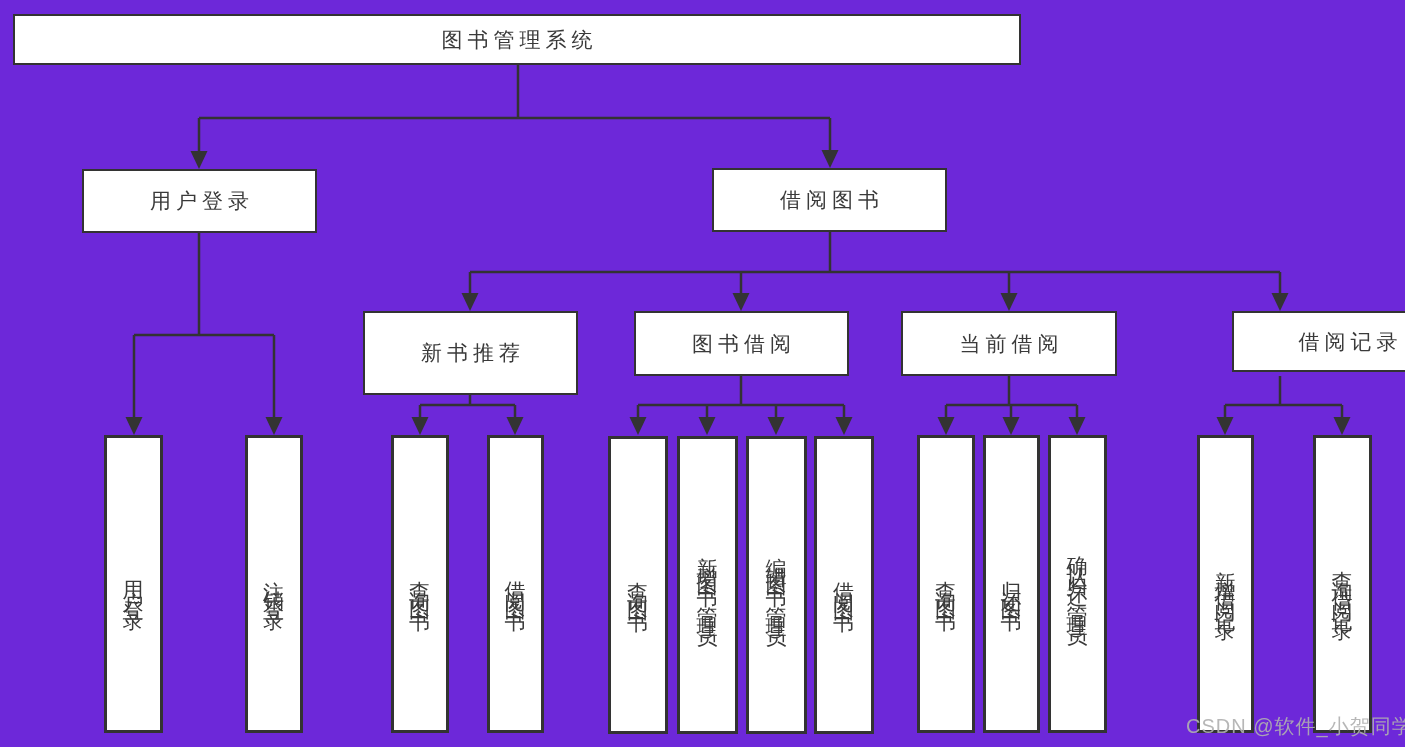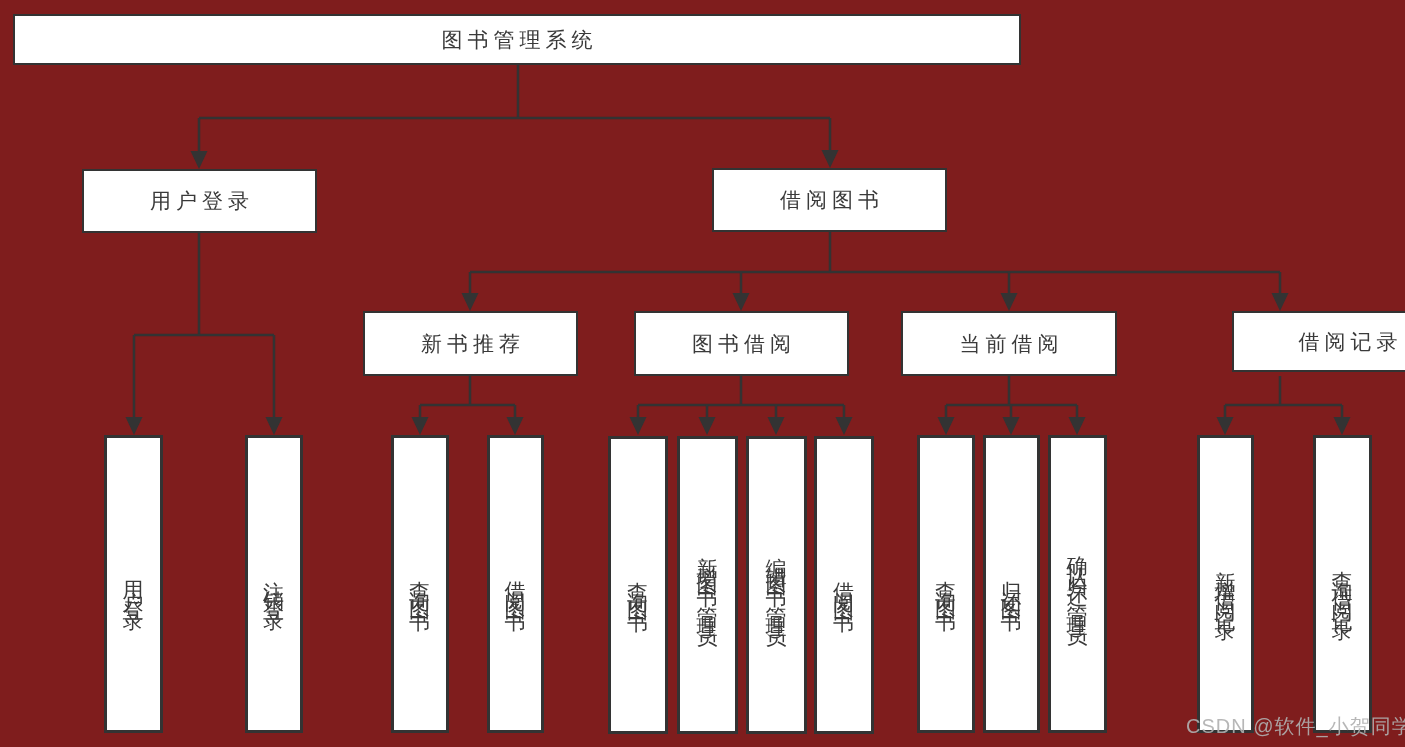--- a/index.html
+++ b/index.html
@@ -1,19 +1,19 @@
 <!DOCTYPE html>
 <html><head>
 <meta charset="utf-8">
 <style>
   html,body { margin:0; padding:0; background:#ffffff; }
   #stage {
     position:relative;
     width:1405px; height:747px;
-    background:#7f1d1d;
+    background:#6d28d9;
     font-family:"Liberation Sans", sans-serif;
     overflow:hidden;
   }
   #connectors { position:absolute; left:0; top:0; }
   .box {
     position:absolute;
     background:#ffffff;
     border:2px solid #333333;
     box-sizing:border-box;
     display:flex;
@@ -123,21 +123,21 @@
     <span>图书管理系统</span>
   </div>
 
   <div class="box h" style="left:82px; top:169px; width:235px; height:64px;">
     <span>用户登录</span>
   </div>
   <div class="box h" style="left:712px; top:168px; width:235px; height:64px;">
     <span>借阅图书</span>
   </div>
 
-  <div class="box h" style="left:363px; top:311px; width:215px; height:65px;">
+  <div class="box h" style="left:363px; top:311px; width:215px; height:84px;">
     <span>新书推荐</span>
   </div>
   <div class="box h" style="left:901px; top:311px; width:216px; height:65px;">
     <span>当前借阅</span>
   </div>
   <div class="box h" style="left:634px; top:311px; width:215px; height:65px;">
     <span>图书借阅</span>
   </div>
   <div class="box h" style="left:1232px; top:311px; width:216px; height:61px;padding-left:16px;">
     <span>借阅记录</span>

